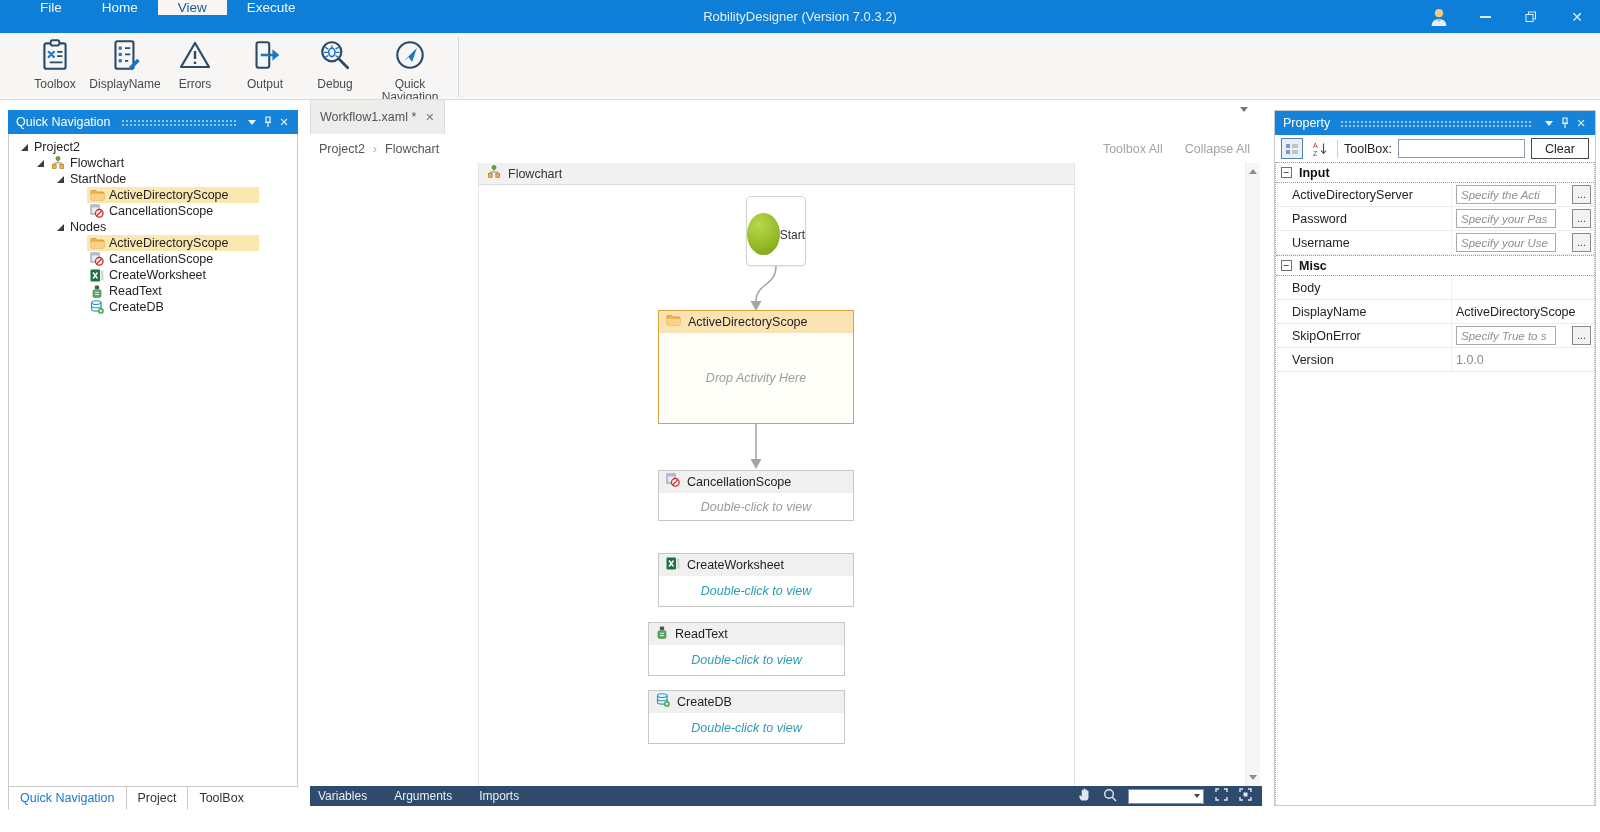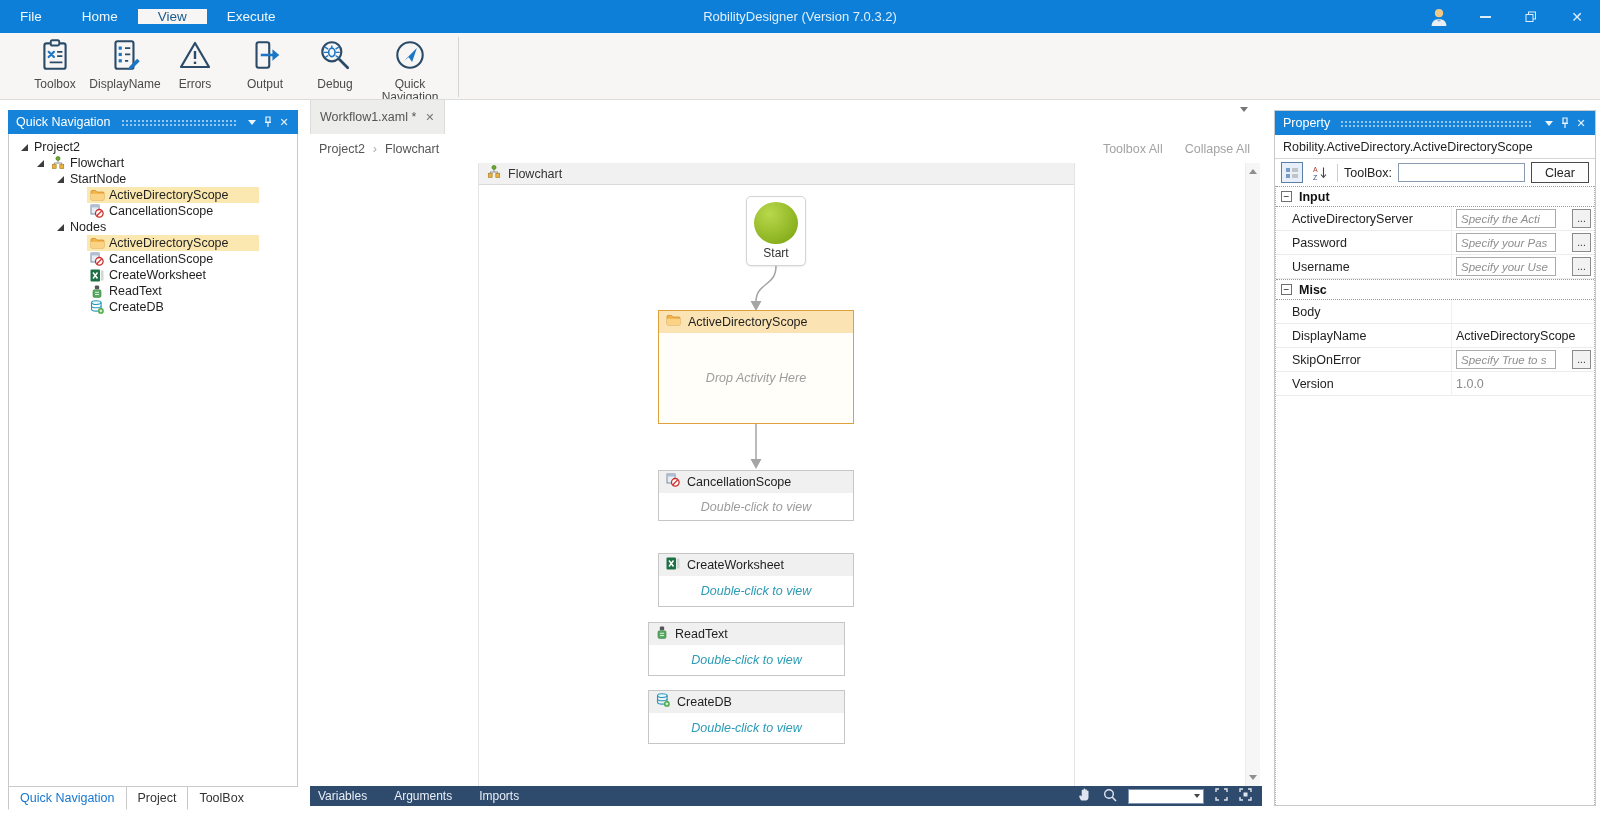--- a/index.html
+++ b/index.html
@@ -3,21 +3,21 @@
 <meta charset="utf-8">
 <style>
   * { box-sizing: border-box; margin:0; padding:0; }
   body { margin:0; background:#fff; }
   .app { position:relative; width:1600px; height:832px; background:#fff;
          font-family:"Liberation Sans", sans-serif; overflow:hidden; color:#222; }
 
   
   .titlebar { position:absolute; left:0; top:0; width:1600px; height:33px;
               background:#0d7fd8; display:flex; align-items:stretch; }
-  .menu { display:flex; align-items:center; padding-left:0; }
+  .menu { display:flex; align-items:flex-start; padding-left:20px; }
   .menu-item { display:flex; align-items:center; padding:0 20px; color:#f2f8fd;
                font-size:13.5px; cursor:default; }
   .menu-item.active { background:#f7f6f4; color:#1c5b8c; }
   .win-title { position:absolute; left:0; right:0; top:0; height:33px; display:flex;
                align-items:center; justify-content:center; color:rgba(255,255,255,.88);
                font-size:13px; pointer-events:none; }
   .winctrl { margin-left:auto; display:flex; align-items:center; gap:0; }
   .wbtn { width:46px; height:33px; display:flex; align-items:center; justify-content:center; }
   .min-bar { width:11px; height:2px; background:#ddeefb; }
   .close-x { color:#ddeefb; font-size:14px; line-height:1; }
@@ -74,21 +74,21 @@
   .canvas { position:relative; flex:1; background:#fff; overflow:hidden; }
   .fc-frame { position:absolute; left:168px; top:0; width:597px; height:100%;
               border-left:1px solid #e4e4e4; border-right:1px solid #e4e4e4; }
   .fc-header { height:22px; background:#f1f1f1; border-bottom:1px solid #dadada;
                display:flex; align-items:center; gap:7px; padding:0 8px; font-size:12.5px; color:#333; }
   .wires { position:absolute; left:0; top:0; pointer-events:none; }
 
   .start-node { position:absolute; left:436px; top:33px; width:60px; height:70px;
                 background:#fff; border:1px solid #d4d4d4; border-radius:5px;
                 box-shadow:0 1px 2px rgba(0,0,0,.08);
-                display:flex; flex-direction:column; align-items:center; justify-content:flex-start; padding-top:5px; }
+                display:flex; flex-direction:row; align-items:center; justify-content:flex-start; padding-top:5px; }
   .start-ball { width:44px; height:42px; border-radius:50%;
                 background:radial-gradient(circle at 35% 28%, #b9d84d, #8fb523 65%, #769e14); }
   .start-label { font-size:12px; color:#333; margin-top:2px; }
 
   .fnode { position:absolute; background:#fff; border:1px solid #c6c6c6; display:flex; flex-direction:column; }
   .fnode.orange { border-color:#dfa13c; background:#fffef8; }
   .fnode-head { height:22px; background:#f0f0f0; display:flex; align-items:center; gap:7px;
                 padding:0 7px; font-size:12.5px; color:#1f1f1f; border-bottom:1px solid transparent; }
   .fnode.orange .fnode-head { background:#fbe3b4; }
   .fnode-body { flex:1; display:flex; align-items:center; justify-content:center;
@@ -539,21 +539,20 @@
           <i class="tri-down"></i>
         </span>
       <span class="hicon">
         <svg width="10" height="12" viewBox="0 0 10 12">
             <path d="M3 1 h4 v5 h-4 z M2 6.5 h6 M5 6.5 v4.5" stroke="#eaf4fd" stroke-width="1.2" fill="none"></path>
           </svg>
       </span>
       <span class="hicon">✕</span>
     </div>
 
-    <div class="ptype">Robility.ActiveDirectory.ActiveDirectoryScope</div>
 
     <div class="ptoolbar">
       <span class="tool-btn selected">
         <svg width="16" height="16" viewBox="0 0 16 16">
           <rect x="2" y="3" width="4" height="4" fill="#7a9cc4"></rect>
           <path d="M8 4 h6 M8 6 h6" stroke="#999" stroke-width="1"></path>
           <rect x="2" y="9" width="4" height="4" fill="#7a9cc4"></rect>
           <path d="M8 10 h6 M8 12 h6" stroke="#999" stroke-width="1"></path>
         </svg>
       </span>

